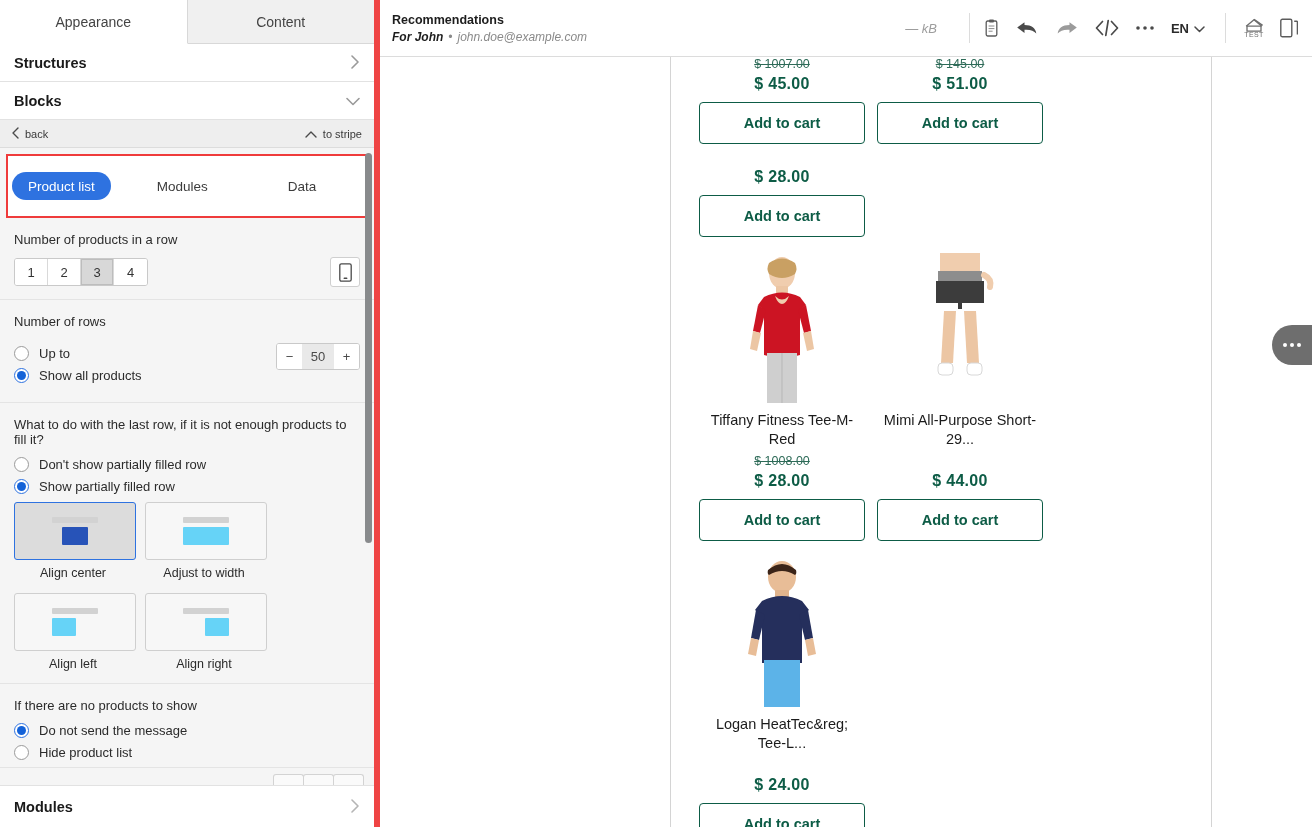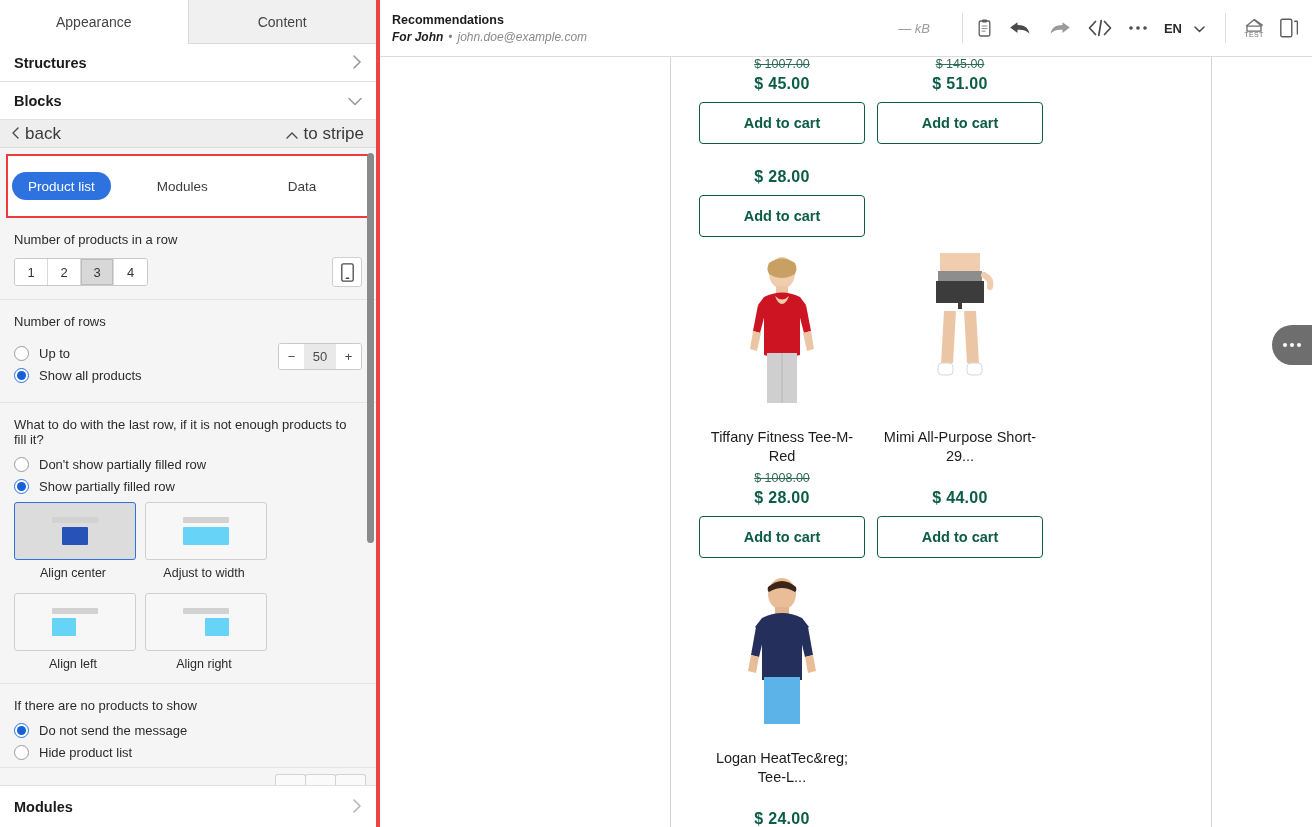--- a/index.html
+++ b/index.html
@@ -8,21 +8,21 @@
     font-family: "Liberation Sans", sans-serif;
     background: #ffffff;
     overflow: hidden;
   }
   .app { display: flex; width: 1312px; height: 827px; }
 
   
   .sidebar {
     width: 380px; height: 827px;
     background: #f5f5f5;
-    border-right: 4px solid #ef4444;
+    border-right: 6px solid #ef4444;
     position: relative;
     display: flex; flex-direction: column;
   }
   .sb-tabs { display: flex; height: 44px; background: #fafafa; flex: 0 0 auto; }
   .sb-tab {
     flex: 1; display: flex; align-items: center; justify-content: center;
     font-size: 14px; color: #444; cursor: pointer;
     border-bottom: 1px solid #d8d8d8;
     background: #f0f0f0;
   }
@@ -38,21 +38,21 @@
   .sb-section-title { font-size: 14.5px; font-weight: bold; color: #1a1a1a; }
   .chev { color: #9a9a9a; font-size: 15px; line-height: 1; }
 
   .sb-back {
     height: 28px; background: #eeeeee;
     display: flex; align-items: center; justify-content: space-between;
     padding: 0 12px; border-bottom: 1px solid #dcdcdc; flex: 0 0 auto;
   }
   .sb-back-left, .sb-back-right {
     display: flex; align-items: center; gap: 6px;
-    font-size: 17px; color: #3a3a3a; cursor: pointer;
+    font-size: 11px; color: #3a3a3a; cursor: pointer;
   }
 
   .sb-scroll { flex: 1 1 auto; overflow: hidden; position: relative; background: #f5f5f5; }
 
   .tabstrip-wrap {
     position: relative; background: #ffffff;
     border: 2px solid #ef3b3b;
     margin: 6px 6px 0 6px;
     padding: 16px 4px;
     display: flex; align-items: center;
@@ -139,39 +139,39 @@
   }
   .tb-titles { display: flex; flex-direction: column; gap: 3px; }
   .tb-title { font-size: 12.5px; font-weight: bold; color: #1d1d1d; }
   .tb-sub { font-size: 12px; color: #8a8a8a; font-style: italic; display: flex; gap: 5px; }
   .tb-sub b { color: #1d1d1d; font-weight: bold; }
   .tb-spacer { flex: 1; }
   .tb-size { font-size: 13px; color: #9d9d9d; font-style: italic; margin-right: 18px; }
   .vdiv { width: 1px; height: 30px; background: #dcdcdc; margin: 0 14px; }
   .tb-icons { display: flex; align-items: center; gap: 16px; }
   .tbi { cursor: pointer; display: flex; align-items: center; justify-content: center; }
-  .lang { display: flex; align-items: center; gap: 12px; font-size: 13px; color: #2b2b2b; cursor: pointer; font-weight: bold;}
+  .lang { display: flex; align-items: center; gap: 5px; font-size: 13px; color: #2b2b2b; cursor: pointer; font-weight: bold;}
   .lang .e { color: #2b2b2b; }
   .test-ico { display: flex; flex-direction: column; align-items: center; cursor: pointer; }
   .test-ico .lbl { font-size: 7px; color: #6d6d6d; letter-spacing: .4px; margin-top:-2px;}
 
   .canvas { flex: 1 1 auto; background: #ffffff; position: relative; overflow: hidden; }
   .email-wrap {
     position: absolute; left: 290px; top: 0; width: 542px; bottom: 0;
     border-left: 1px solid #d4d4d4; border-right: 1px solid #d4d4d4;
     background: #ffffff;
   }
   .email-inner { padding: 0 22px; }
   .grid { display: flex; flex-wrap: wrap; }
   .cell { width: 166px; margin: 0 6px; display: flex; flex-direction: column; align-items: center; }
 
   .p-img { width: 120px; height: 150px; position: relative; margin-top: 16px; }
   .p-name {
     font-size: 14.5px; color: #1c1c1c; text-align: center; line-height: 1.28;
-    margin-top: 25px; width: 160px;
+    margin-top: 8px; width: 160px;
   }
   .p-old { font-size: 12.5px; color: #2e6b58; text-decoration: line-through; margin-top: 6px; height: 15px; text-align: right; }
   .p-price { font-size: 16px; font-weight: bold; color: #0d5c46; margin-top: 3px; letter-spacing: .3px;}
   .p-btn {
     margin-top: 9px; width: 166px; height: 42px;
     border: 1px solid #0d5c46; border-radius: 4px; background: #ffffff;
     display: flex; align-items: center; justify-content: center;
     font-size: 14.5px; font-weight: bold; color: #0d5c46; cursor: pointer;
   }
 

